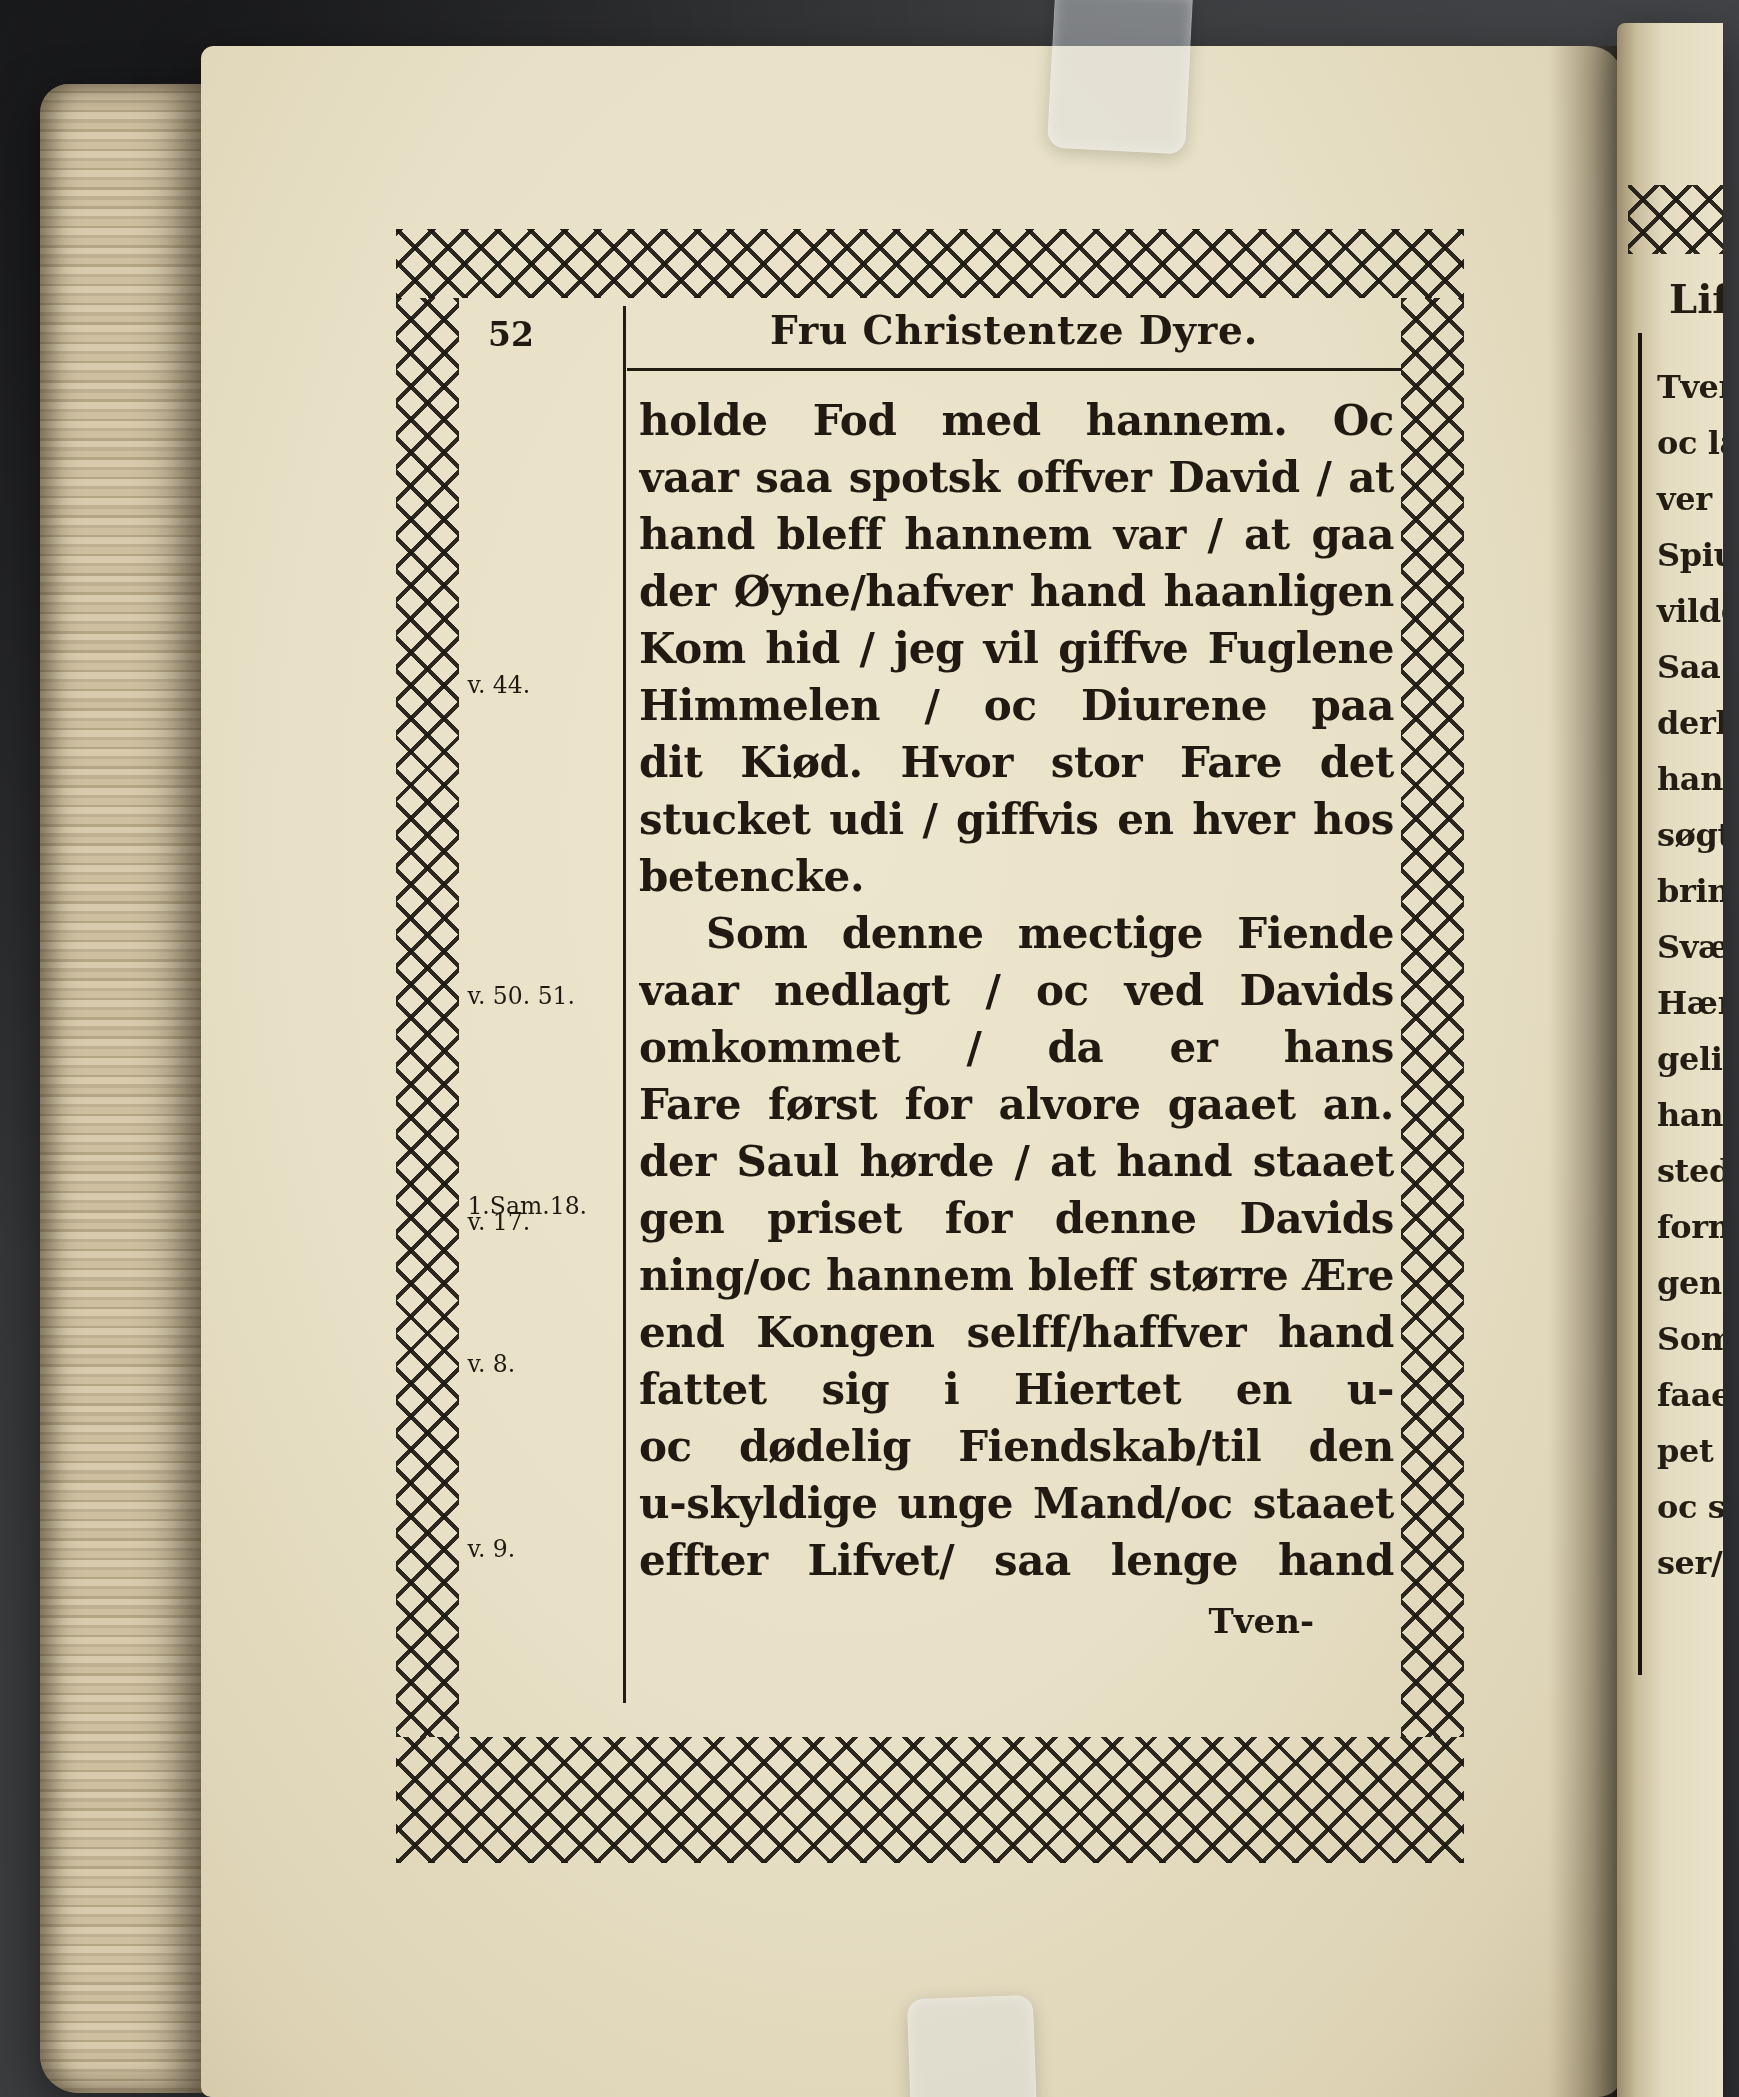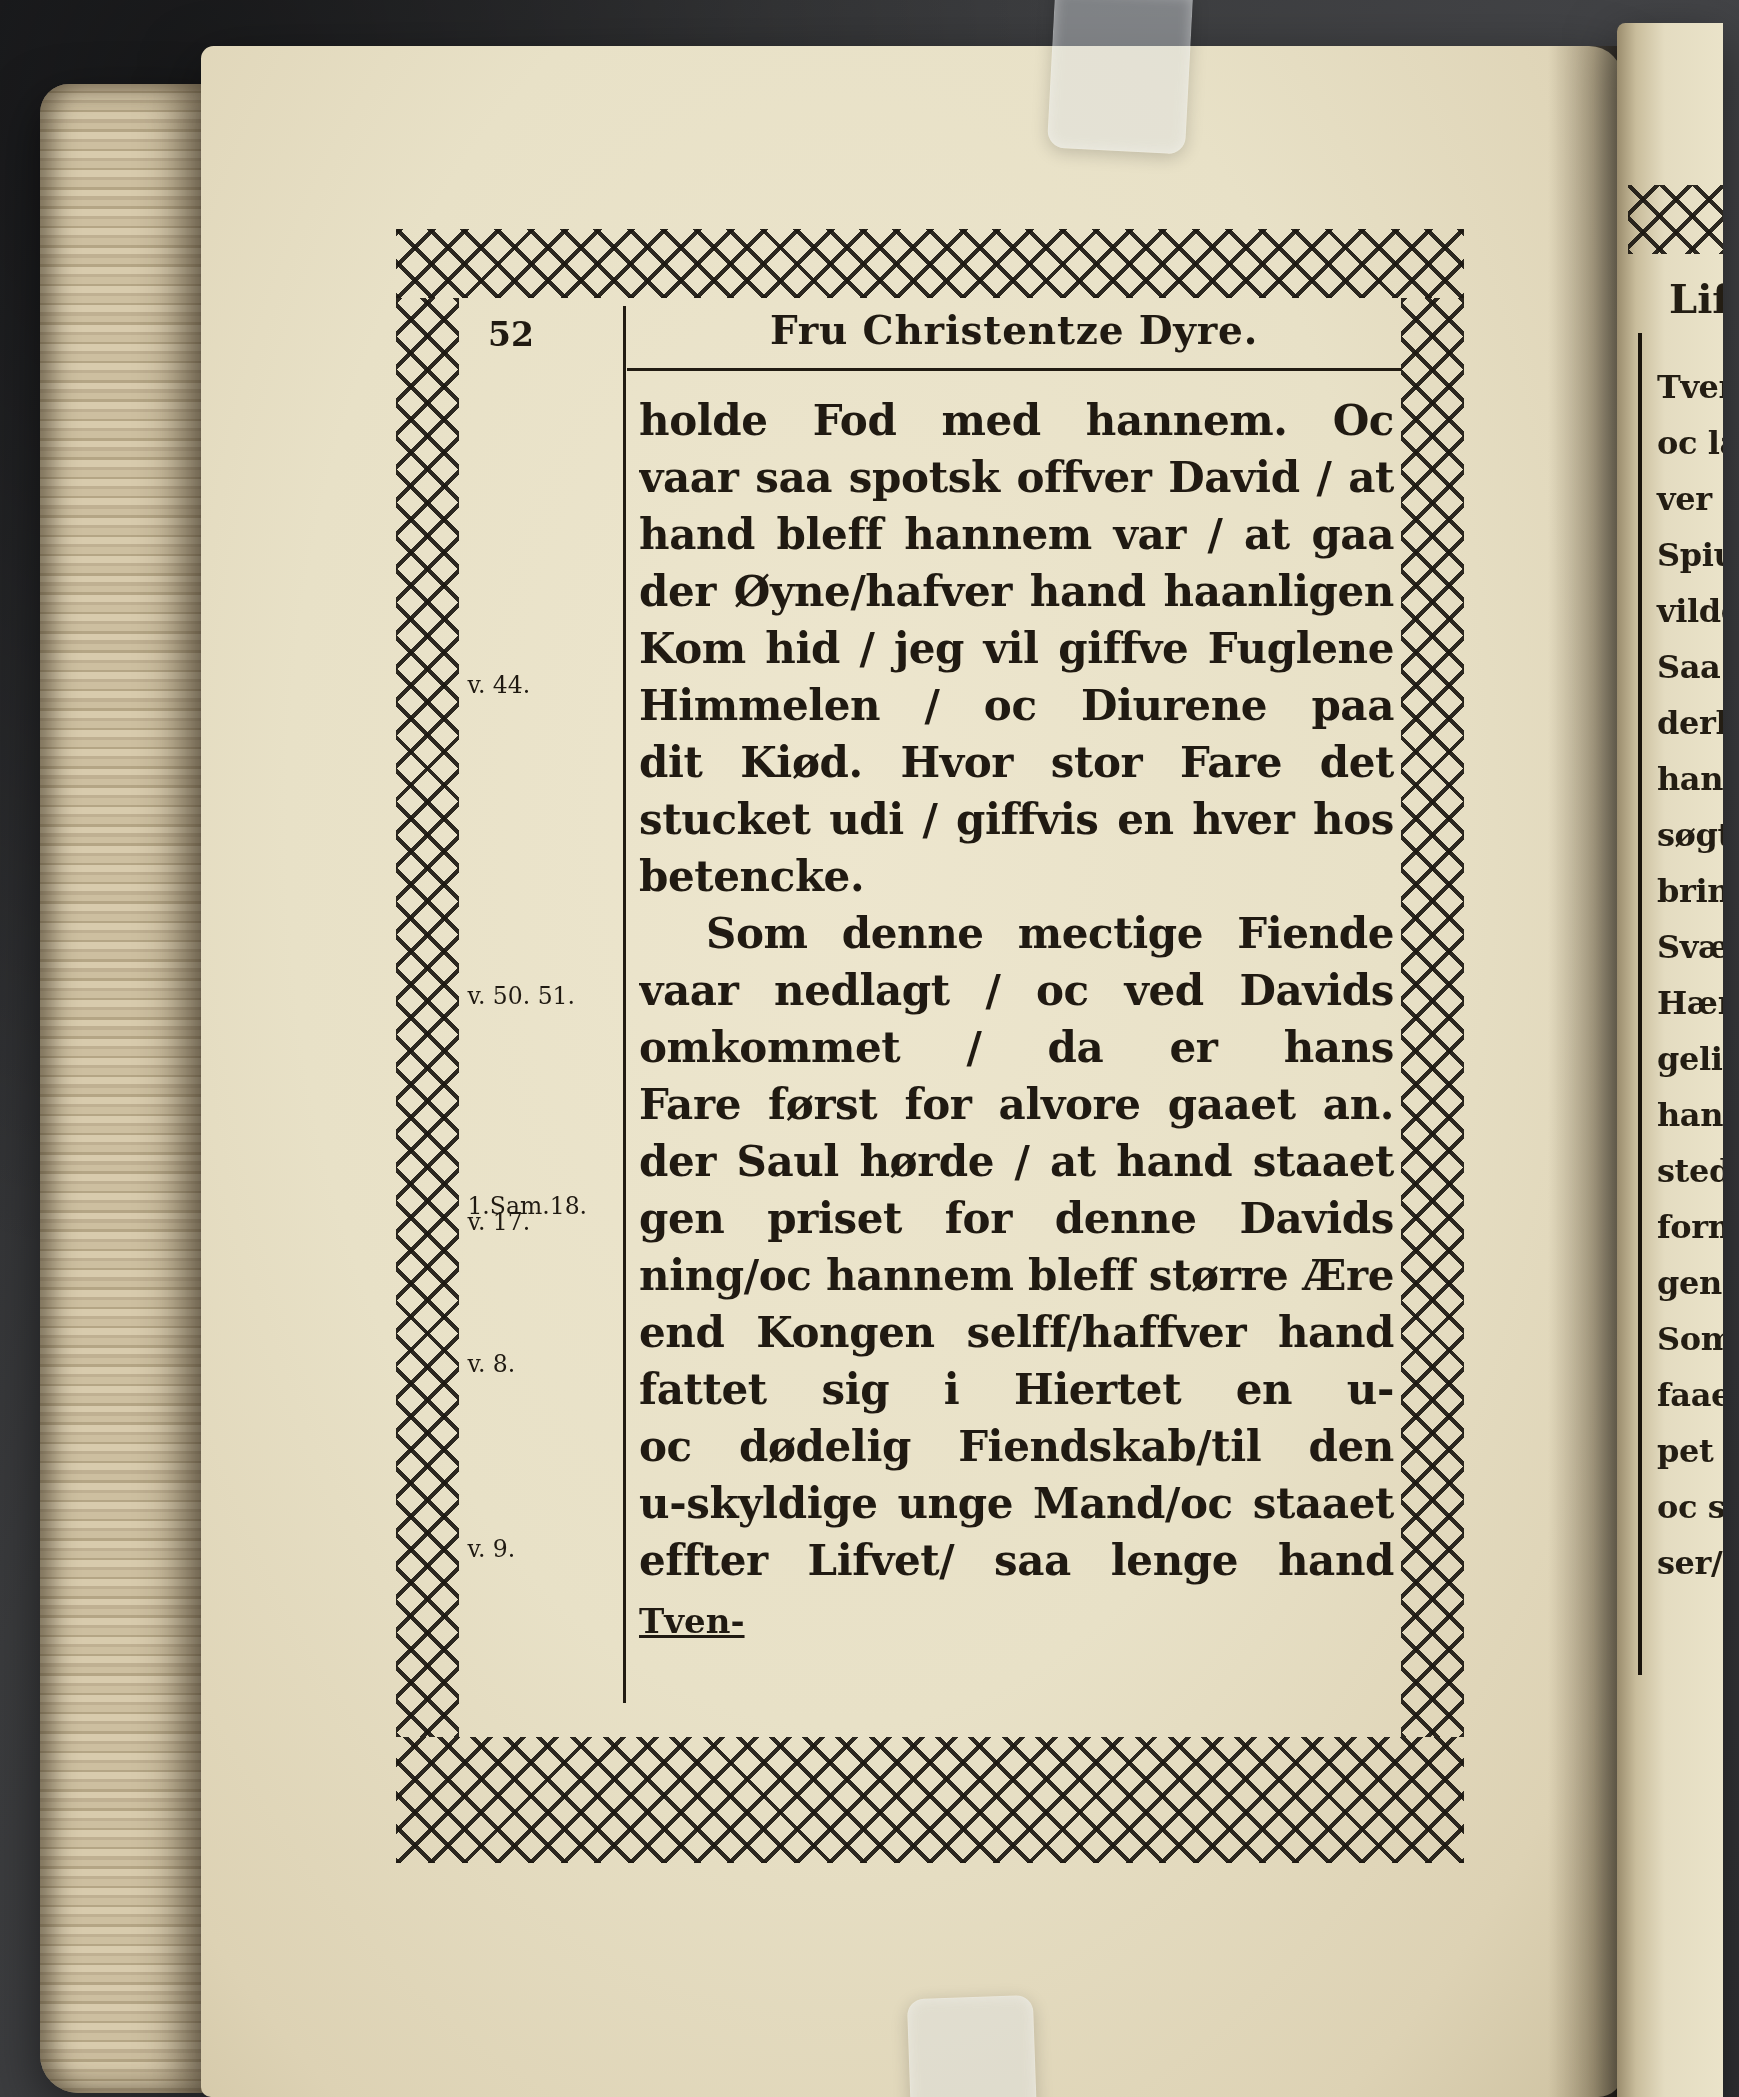--- a/index.html
+++ b/index.html
@@ -62,21 +62,21 @@
     font-size:23.5px; line-height:29px; font-weight:500;
   }
 
   .text-col { position:absolute; left:180px; top:94px; width:755px; }
   .line {
     height:57px; line-height:57px; font-size:42px; font-weight:bold; letter-spacing:-0.4px;
     text-align:justify; text-align-last:justify; overflow:hidden;
   }
   .line.end { text-align-last:left; }
   .line.indent { text-indent:67px; }
-  .catchword { margin-top:4.2px; height:57px; line-height:57px; font-size:34px; font-weight:bold; padding-right:80px;text-decoration:underline; }
+  .catchword { margin-top:4.2px; height:57px; line-height:57px; font-size:34px; font-weight:bold; text-align:right; padding-right:80px; }
 
   
   .page-next {
     position:absolute; left:1617px; top:23px; width:106px; height:2106px; overflow:hidden;
     background: linear-gradient(90deg, #9a8c6d 0%, #c9bd9c 18%, #e4dcc1 45%, #eae3c9 100%);
     border-radius:8.4px 0 0 5px;
     box-shadow: 0 17px 50px rgba(0,0,0,0.5);
     color:#231d13;
   }
   .next-orn { position:absolute; left:10.5px; top:162px; width:96px; height:69px; }

